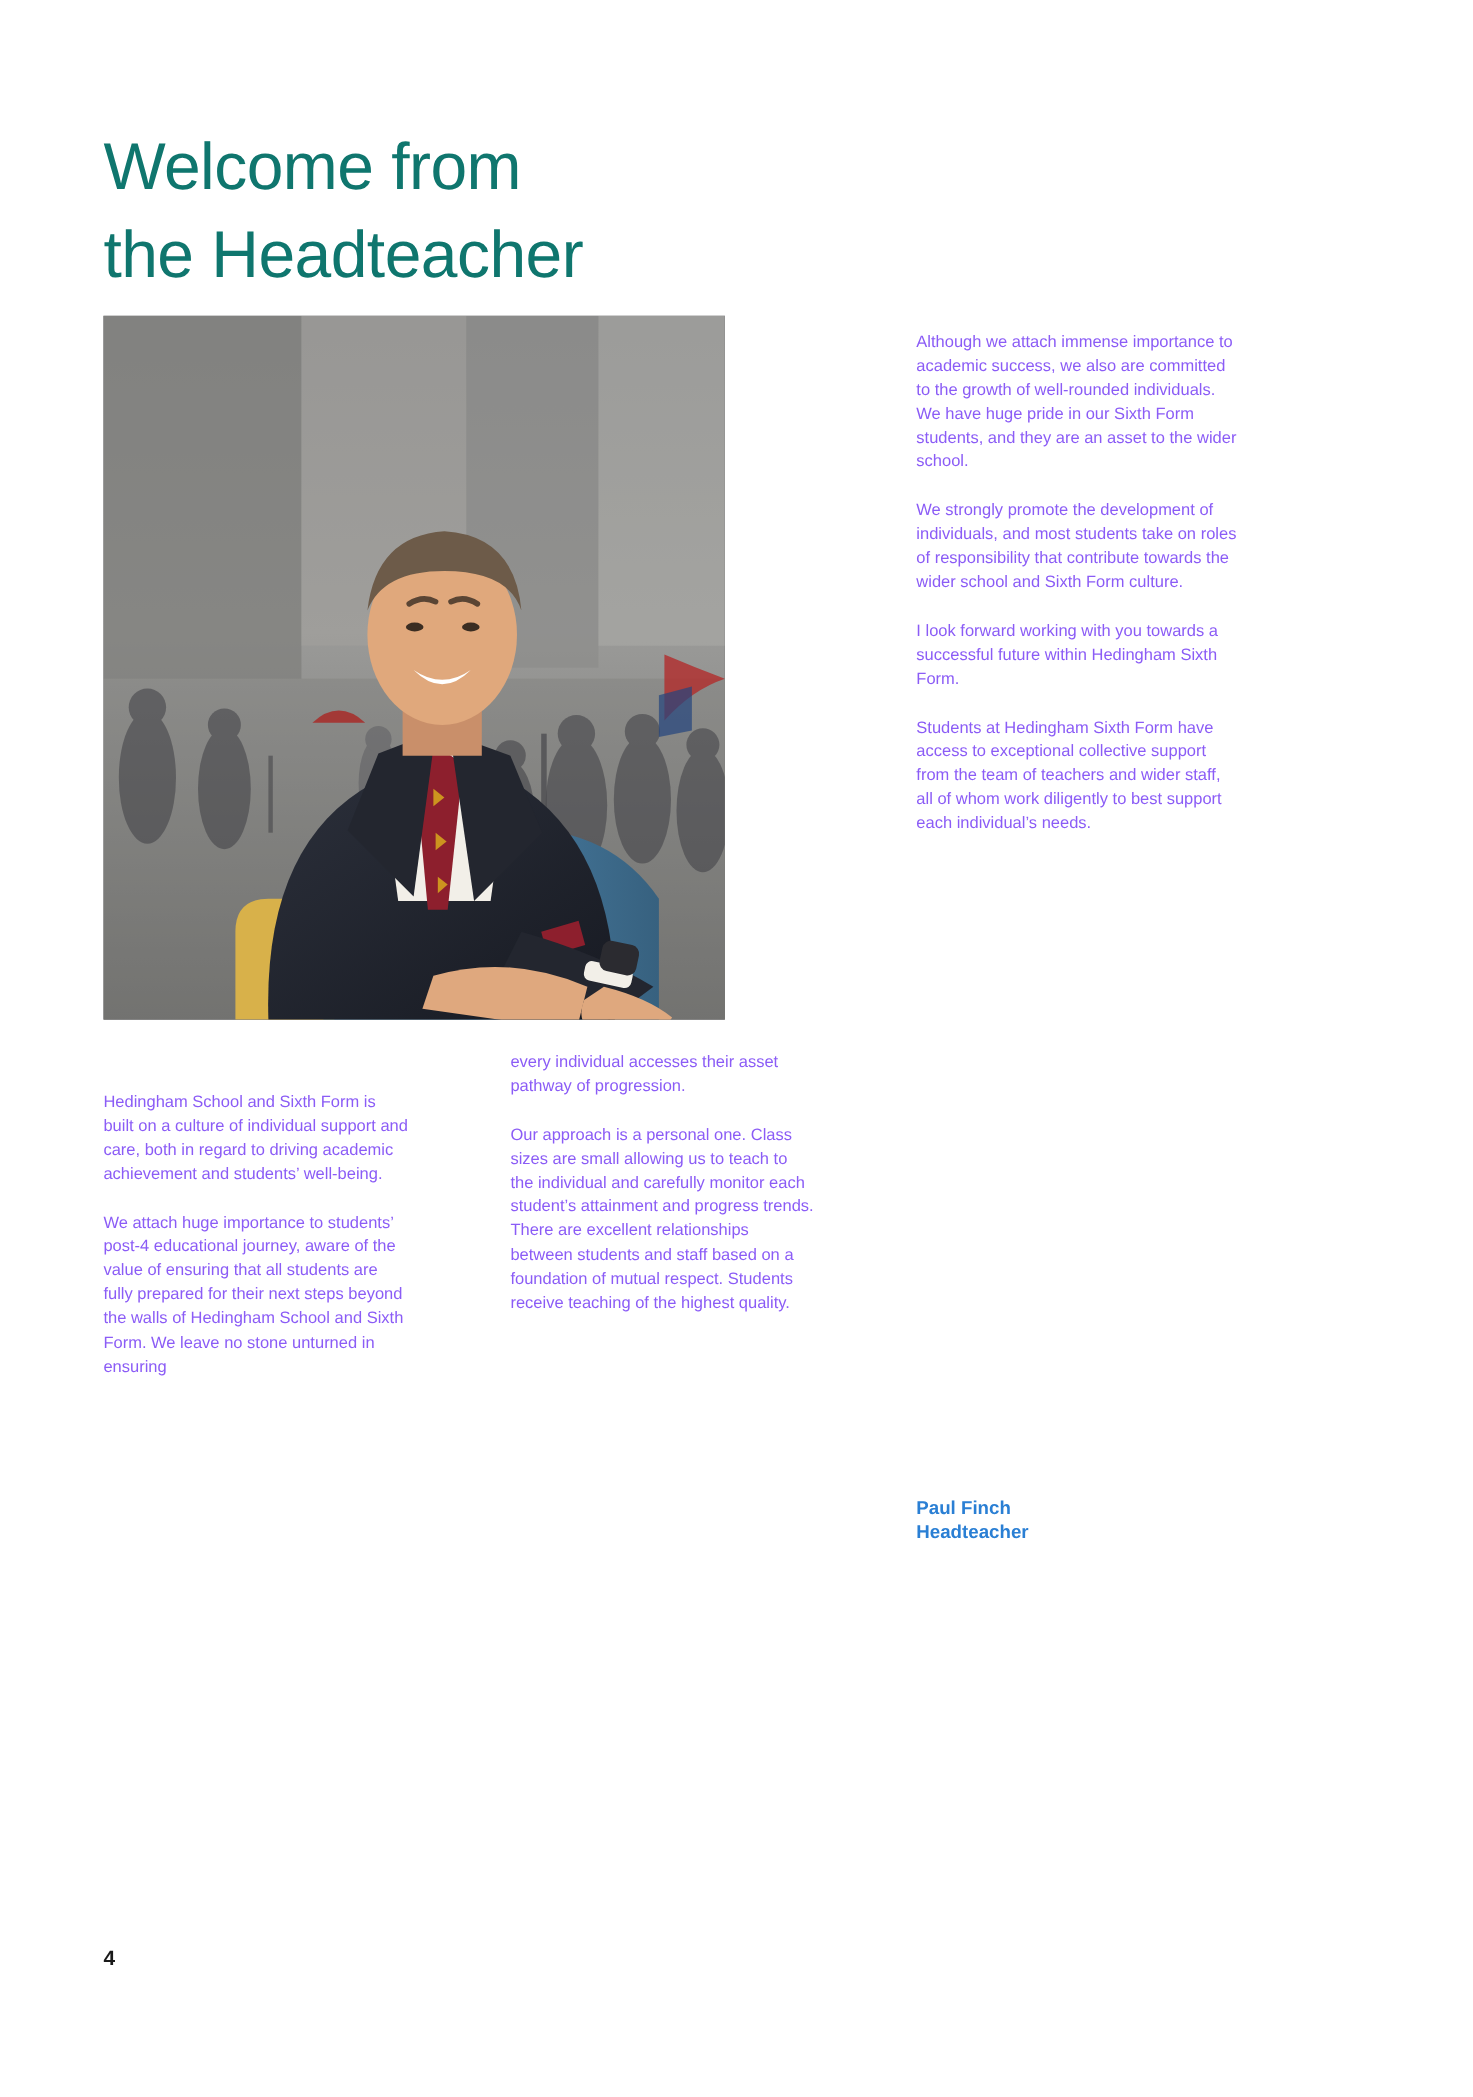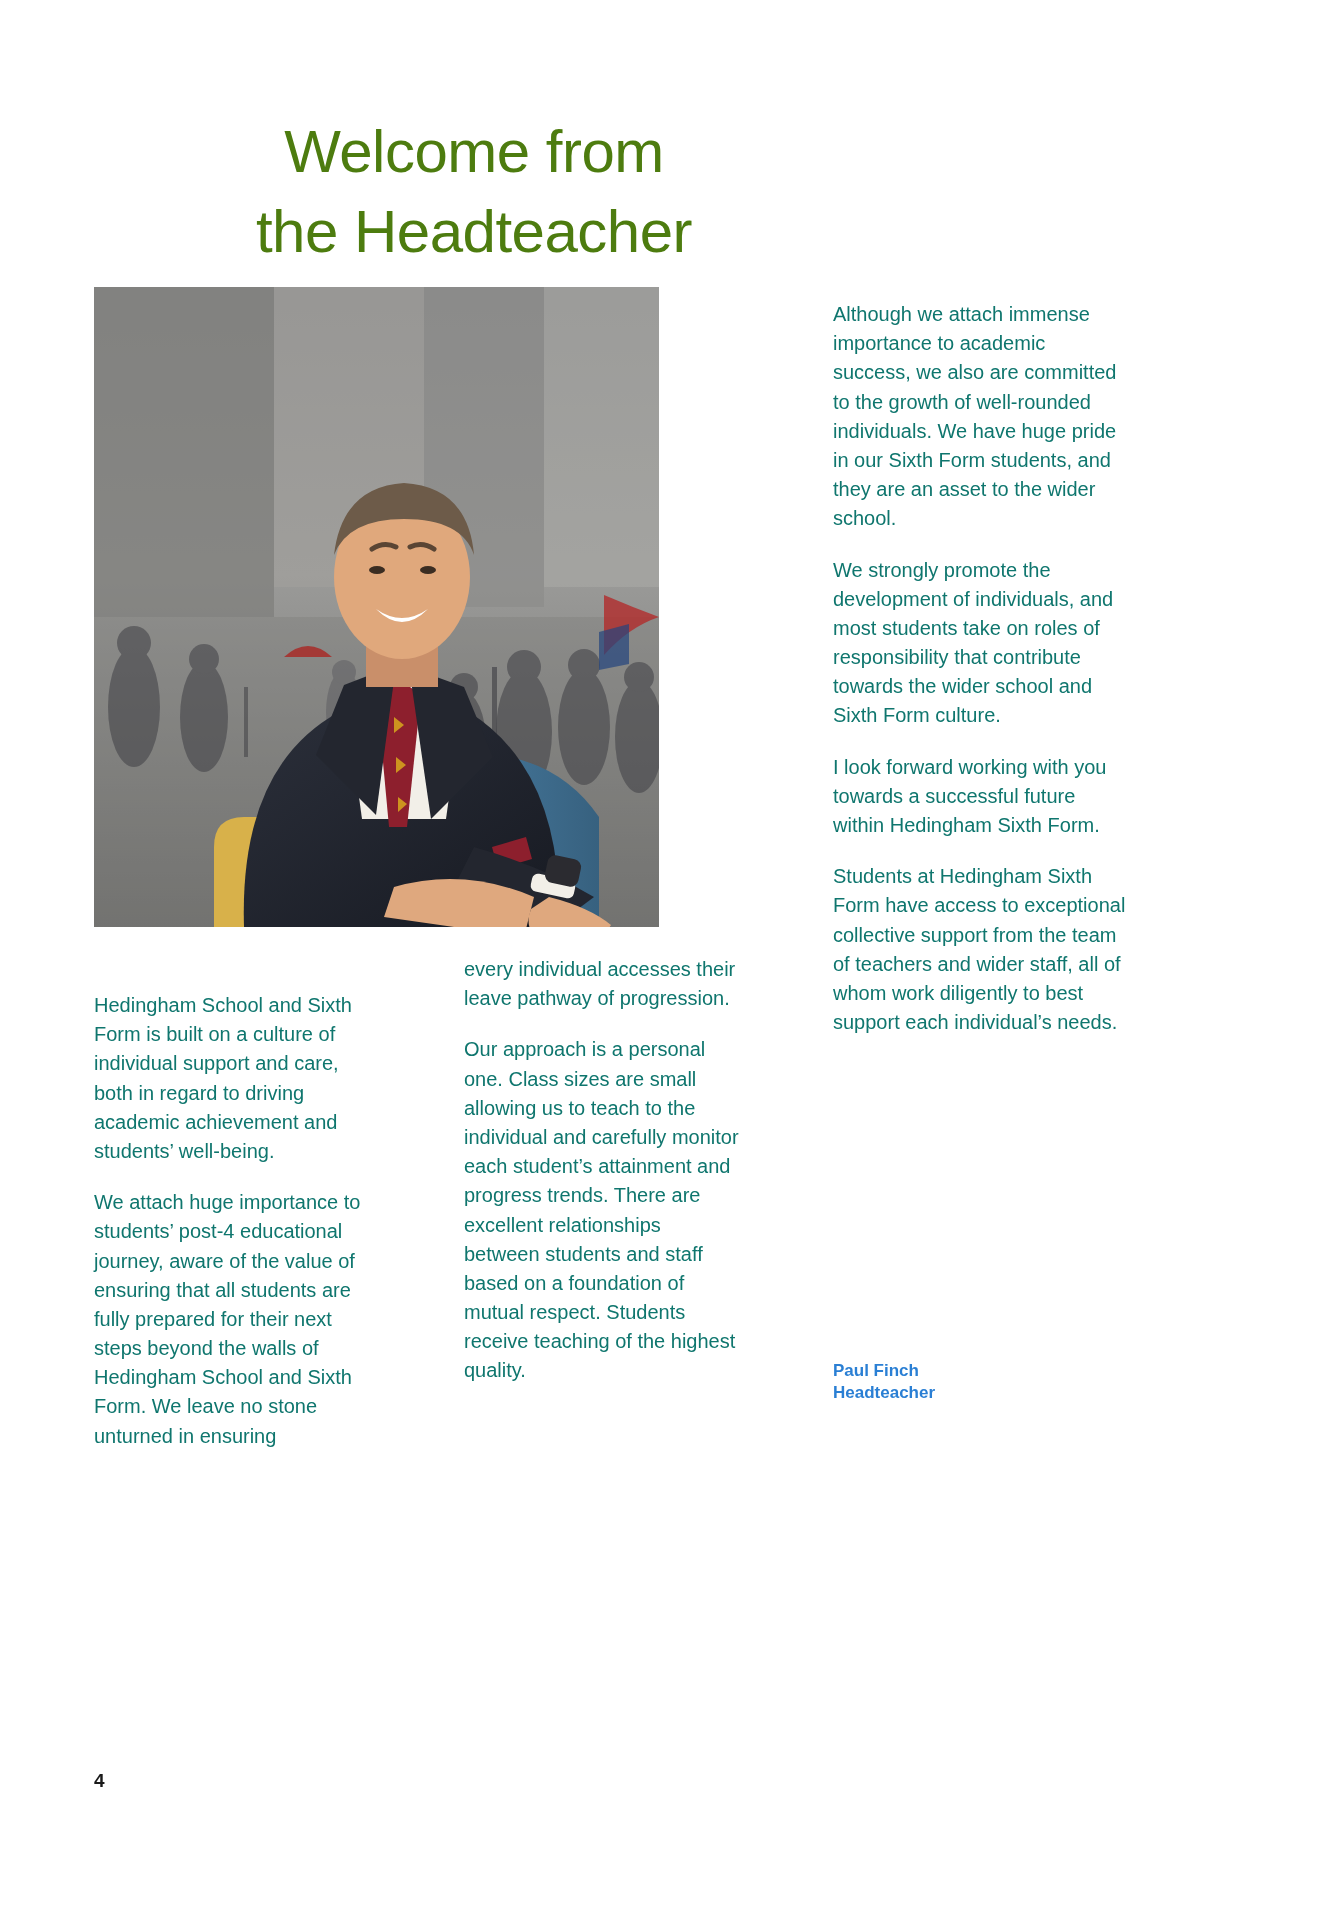--- a/index.html
+++ b/index.html
@@ -21,47 +21,46 @@
     inset: 0;
     background: #ffffff;
   }
 
   
   .title {
     position: absolute;
     left: 94px;
     top: 72px;
     width: 760px;
-    color: #4d7c0f;
+    color: #0f766e;
     font-size: 60px;
     line-height: 1.33;
     font-weight: 400;
     letter-spacing: -0.5px;
     white-space: pre-line;
-    text-align: center;
   }
 
   
   .photo {
     position: absolute;
     left: 94px;
     top: 287px;
     width: 565px;
     height: 640px;
     overflow: hidden;
     background: #6a6a6a;
   }
   .photo svg { display: block; width: 100%; height: 100%; }
 
   
   .col {
     position: absolute;
-    font-size: 20px;
+    font-size: 15px;
     line-height: 1.46;
-    color: #0f766e;
+    color: #8b5cf6;
   }
   .col p {
     margin: 0 0 22px 0;
   }
   .col p:last-child { margin-bottom: 0; }
 
   #col-left {
     left: 94px;
     top: 991px;
     width: 278px;
@@ -196,21 +195,21 @@
       <rect x="452" y="570" width="34" height="28" rx="8" fill="#2b2b30" transform="rotate(12 469 584)"></rect>
     </svg>
   </div>
 
   <div class="col" id="col-left">
     <p>Hedingham School and Sixth Form is built on a culture of individual support and care, both in regard to driving academic achievement and students’ well-being.</p>
     <p>We attach huge importance to students’ post-4 educational journey, aware of the value of ensuring that all students are fully prepared for their next steps beyond the walls of Hedingham School and Sixth Form.  We leave no stone unturned in ensuring</p>
   </div>
 
   <div class="col" id="col-mid">
-    <p>every individual accesses their leave pathway of progression.</p>
+    <p>every individual accesses their asset pathway of progression.</p>
     <p>Our approach is a personal one.  Class sizes are small allowing us to teach to the individual and carefully monitor each student’s attainment and progress trends.  There are excellent relationships between students and staff based on a foundation of mutual respect.  Students receive teaching of the highest quality.</p>
   </div>
 
   <div class="col" id="col-right">
     <p>Although we attach immense importance to academic success, we also are committed to the growth of well-rounded individuals.  We have huge pride in our Sixth Form students, and they are an asset to the wider school.</p>
     <p>We strongly promote the development of individuals, and most students take on roles of responsibility that contribute towards the wider school and Sixth Form culture.</p>
     <p>I look forward working with you towards a successful future within Hedingham Sixth Form.</p>
     <p>Students at Hedingham Sixth Form have access to exceptional collective support from the team of teachers and wider staff, all of whom work diligently to best support each individual’s needs.</p>
   </div>
 

